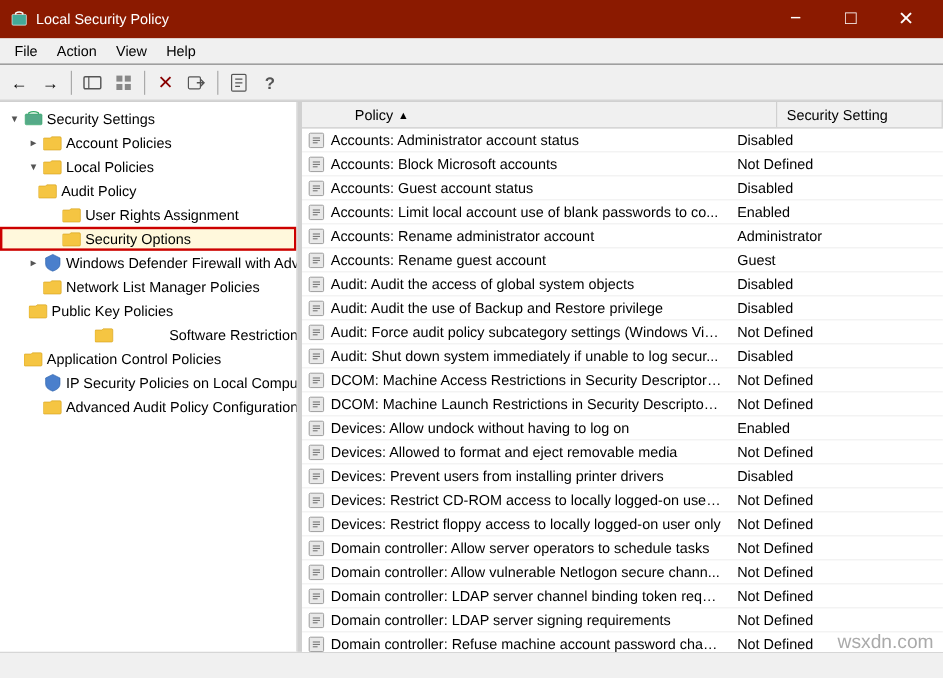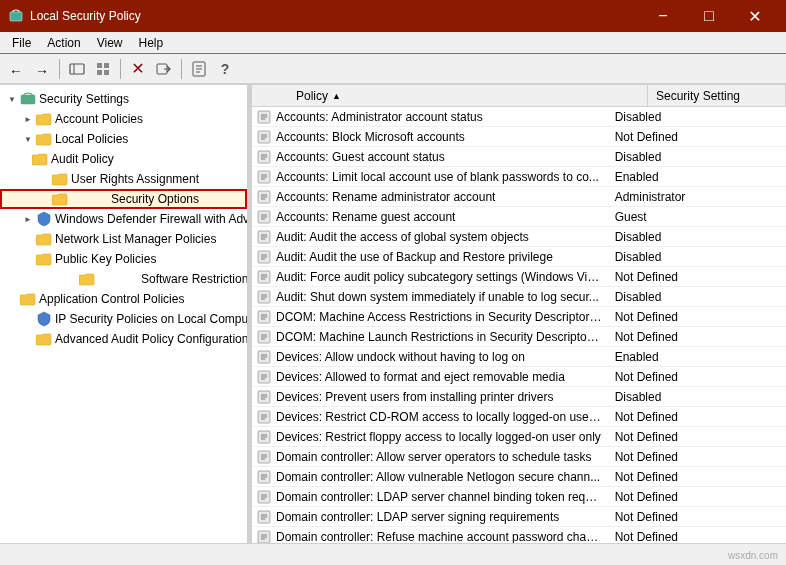--- a/index.html
+++ b/index.html
@@ -188,23 +188,23 @@
     
     .tree-pane::-webkit-scrollbar,
     .content-pane::-webkit-scrollbar { width: 14px; }
     .tree-pane::-webkit-scrollbar-track,
     .content-pane::-webkit-scrollbar-track { background: #f0f0f0; }
     .tree-pane::-webkit-scrollbar-thumb,
     .content-pane::-webkit-scrollbar-thumb { background: #c0c0c0; border: 3px solid #f0f0f0; border-radius: 7px; }
 
     .watermark {
       position: fixed;
-      bottom: 4px;
+      bottom: 20px;
       right: 8px;
-      font-size: 10px;
+      font-size: 16px;
       color: #aaa;
     }
   </style>
 </head>
 <body>
 
 <div class="title-bar">
   <div class="title-bar-icon">
     <svg width="16" height="16" viewBox="0 0 16 16">
       <rect x="2" y="4" width="12" height="9" rx="1" fill="#4a9" stroke="#fff" stroke-width="0.5"></rect>
@@ -313,41 +313,41 @@
         </span>
         <span class="tree-label">User Rights Assignment</span>
       </div>
       <div class="tree-node highlighted" style="padding-left: 36px;">
         <span class="expand-placeholder"></span>
         <span class="tree-icon">
           <svg width="16" height="14" viewBox="0 0 16 14">
             <path d="M0 4 Q0 3 1 3 L6 3 L7 2 L14 2 Q15 2 15 3 L15 12 Q15 13 14 13 L1 13 Q0 13 0 12 Z" fill="#f5c542" stroke="#d4a017" stroke-width="0.5"></path>
           </svg>
         </span>
-        <span class="tree-label" style="font-weight: 500; margin-left: 40px;">Security Options</span>
+        <span class="tree-label" style="font-weight: 500;">Security Options</span>
       </div>
       <div class="tree-node" style="padding-left: 20px;">
         <span class="expand-btn" style="font-size: 8px;">►</span>
         <span class="tree-icon">
           <svg width="16" height="16" viewBox="0 0 16 16">
             <path d="M8 1 L14 4 L14 9 Q14 13 8 15 Q2 13 2 9 L2 4 Z" fill="#4a7fcc" stroke="#2a5faa" stroke-width="0.5"></path>
           </svg>
         </span>
         <span class="tree-label">Windows Defender Firewall with Adva...</span>
       </div>
       <div class="tree-node" style="padding-left: 20px;">
         <span class="expand-placeholder"></span>
         <span class="tree-icon">
           <svg width="16" height="14" viewBox="0 0 16 14">
             <path d="M0 4 Q0 3 1 3 L6 3 L7 2 L14 2 Q15 2 15 3 L15 12 Q15 13 14 13 L1 13 Q0 13 0 12 Z" fill="#f5c542" stroke="#d4a017" stroke-width="0.5"></path>
           </svg>
         </span>
         <span class="tree-label">Network List Manager Policies</span>
       </div>
-      <div class="tree-node" style="padding-left: 20px;">
+      <div class="tree-node" style="padding-left: 8px;">
         <span class="expand-placeholder"></span>
         <span class="tree-icon">
           <svg width="16" height="14" viewBox="0 0 16 14">
             <path d="M0 4 Q0 3 1 3 L6 3 L7 2 L14 2 Q15 2 15 3 L15 12 Q15 13 14 13 L1 13 Q0 13 0 12 Z" fill="#f5c542" stroke="#d4a017" stroke-width="0.5"></path>
           </svg>
         </span>
         <span class="tree-label">Public Key Policies</span>
       </div>
       <div class="tree-node" style="padding-left: 20px; gap: 43px;">
         <span class="expand-placeholder"></span>

